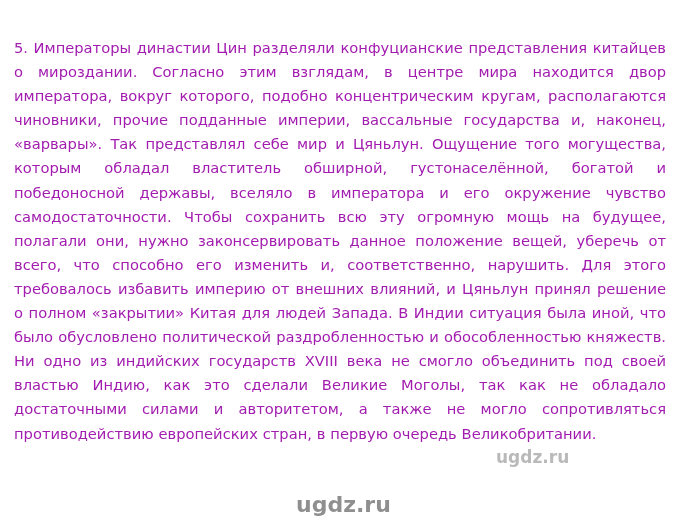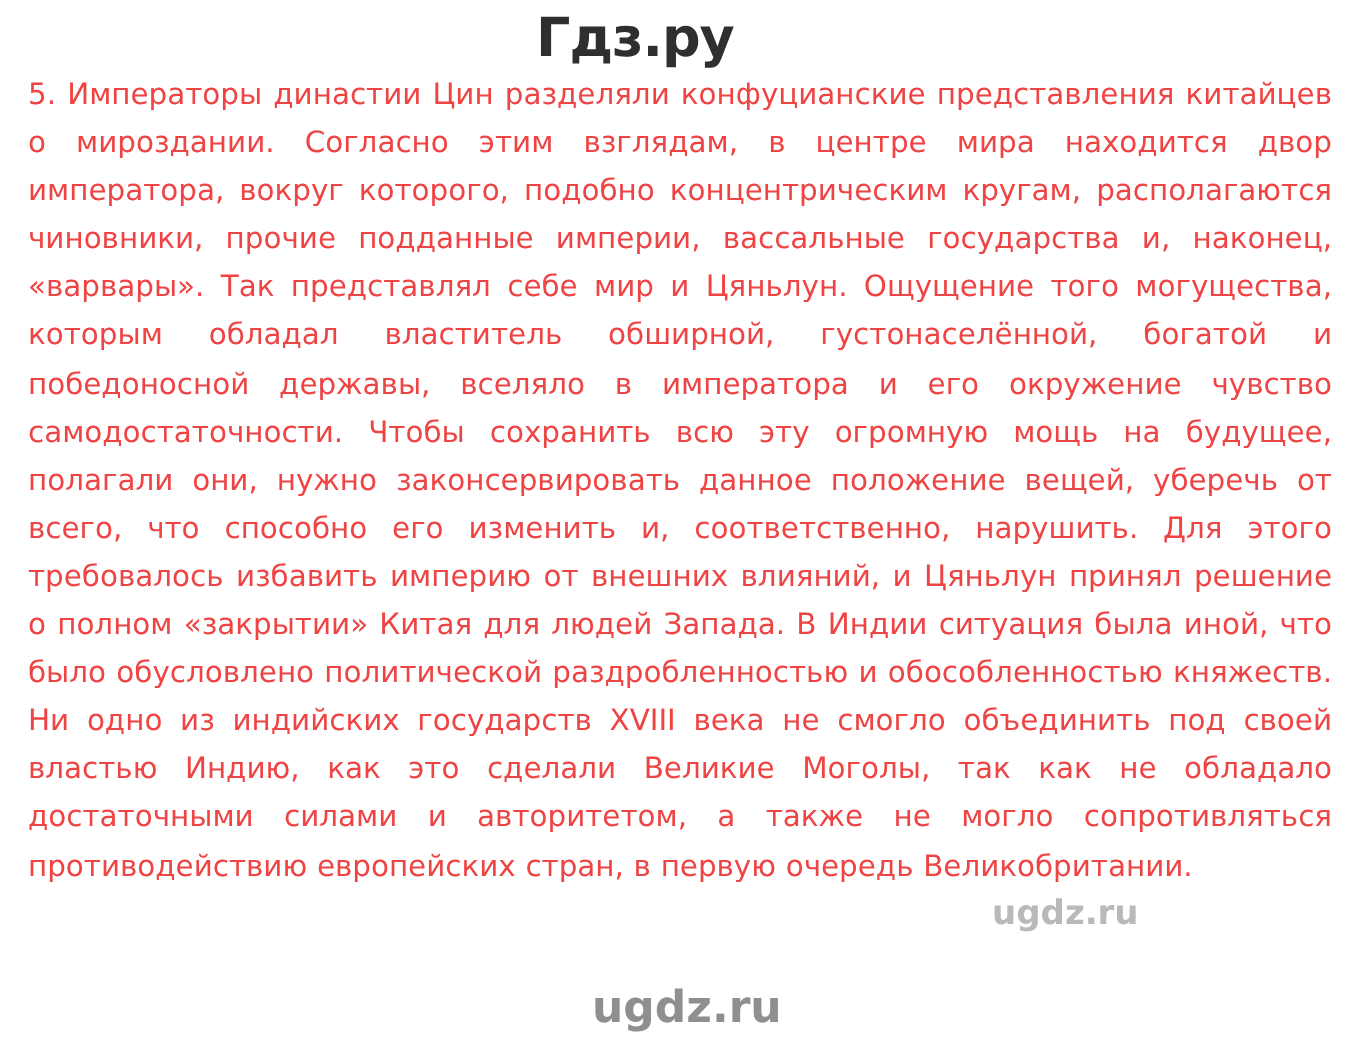--- a/index.html
+++ b/index.html
@@ -32,21 +32,21 @@
   .content {
     position: absolute;
     left: 14px;
     top: 36px;
     width: 652px;
   }
   .paragraph {
     font-family: "DejaVu Sans", sans-serif;
     font-size: 14.7px;
     line-height: 24.1px;
-    color: #ef4444;
+    color: #a21caf;
     text-align: justify;
     text-justify: inter-word;
     margin: 0;
     word-spacing: 0.2px;
   }
   .watermark-mid {
     position: absolute;
     left: 496px;
     top: 447px;
     font-family: "DejaVu Sans", sans-serif;
@@ -62,21 +62,20 @@
     font-size: 22px;
     font-weight: bold;
     color: #8f8f8f;
   }
 </style>
 </head>
 <body>
 
 <div class="page">
 
-  <div class="site-logo">Гдз.ру</div>
 
   <div class="content">
     <p class="paragraph">5. Императоры династии Цин разделяли конфуцианские представления китайцев о мироздании. Согласно этим взглядам, в центре мира находится двор императора, вокруг которого, подобно концентрическим кругам, располагаются чиновники, прочие подданные империи, вассальные государства и, наконец, «варвары». Так представлял себе мир и Цяньлун. Ощущение того могущества, которым обладал властитель обширной, густонаселённой, богатой и победоносной державы, вселяло в императора и его окружение чувство самодостаточности. Чтобы сохранить всю эту огромную мощь на будущее, полагали они, нужно законсервировать данное положение вещей, уберечь от всего, что способно его изменить и, соответственно, нарушить. Для этого требовалось избавить империю от внешних влияний, и Цяньлун принял решение о полном «закрытии» Китая для людей Запада. В Индии ситуация была иной, что было обусловлено политической раздробленностью и обособленностью княжеств. Ни одно из индийских государств XVIII века не смогло объединить под своей властью Индию, как это сделали Великие Моголы, так как не обладало достаточными силами и авторитетом, а также не могло сопротивляться противодействию европейских стран, в первую очередь Великобритании.</p>
   </div>
 
   <div class="watermark-mid">ugdz.ru</div>
 
   <div class="watermark-bottom">ugdz.ru</div>
 
 </div>

